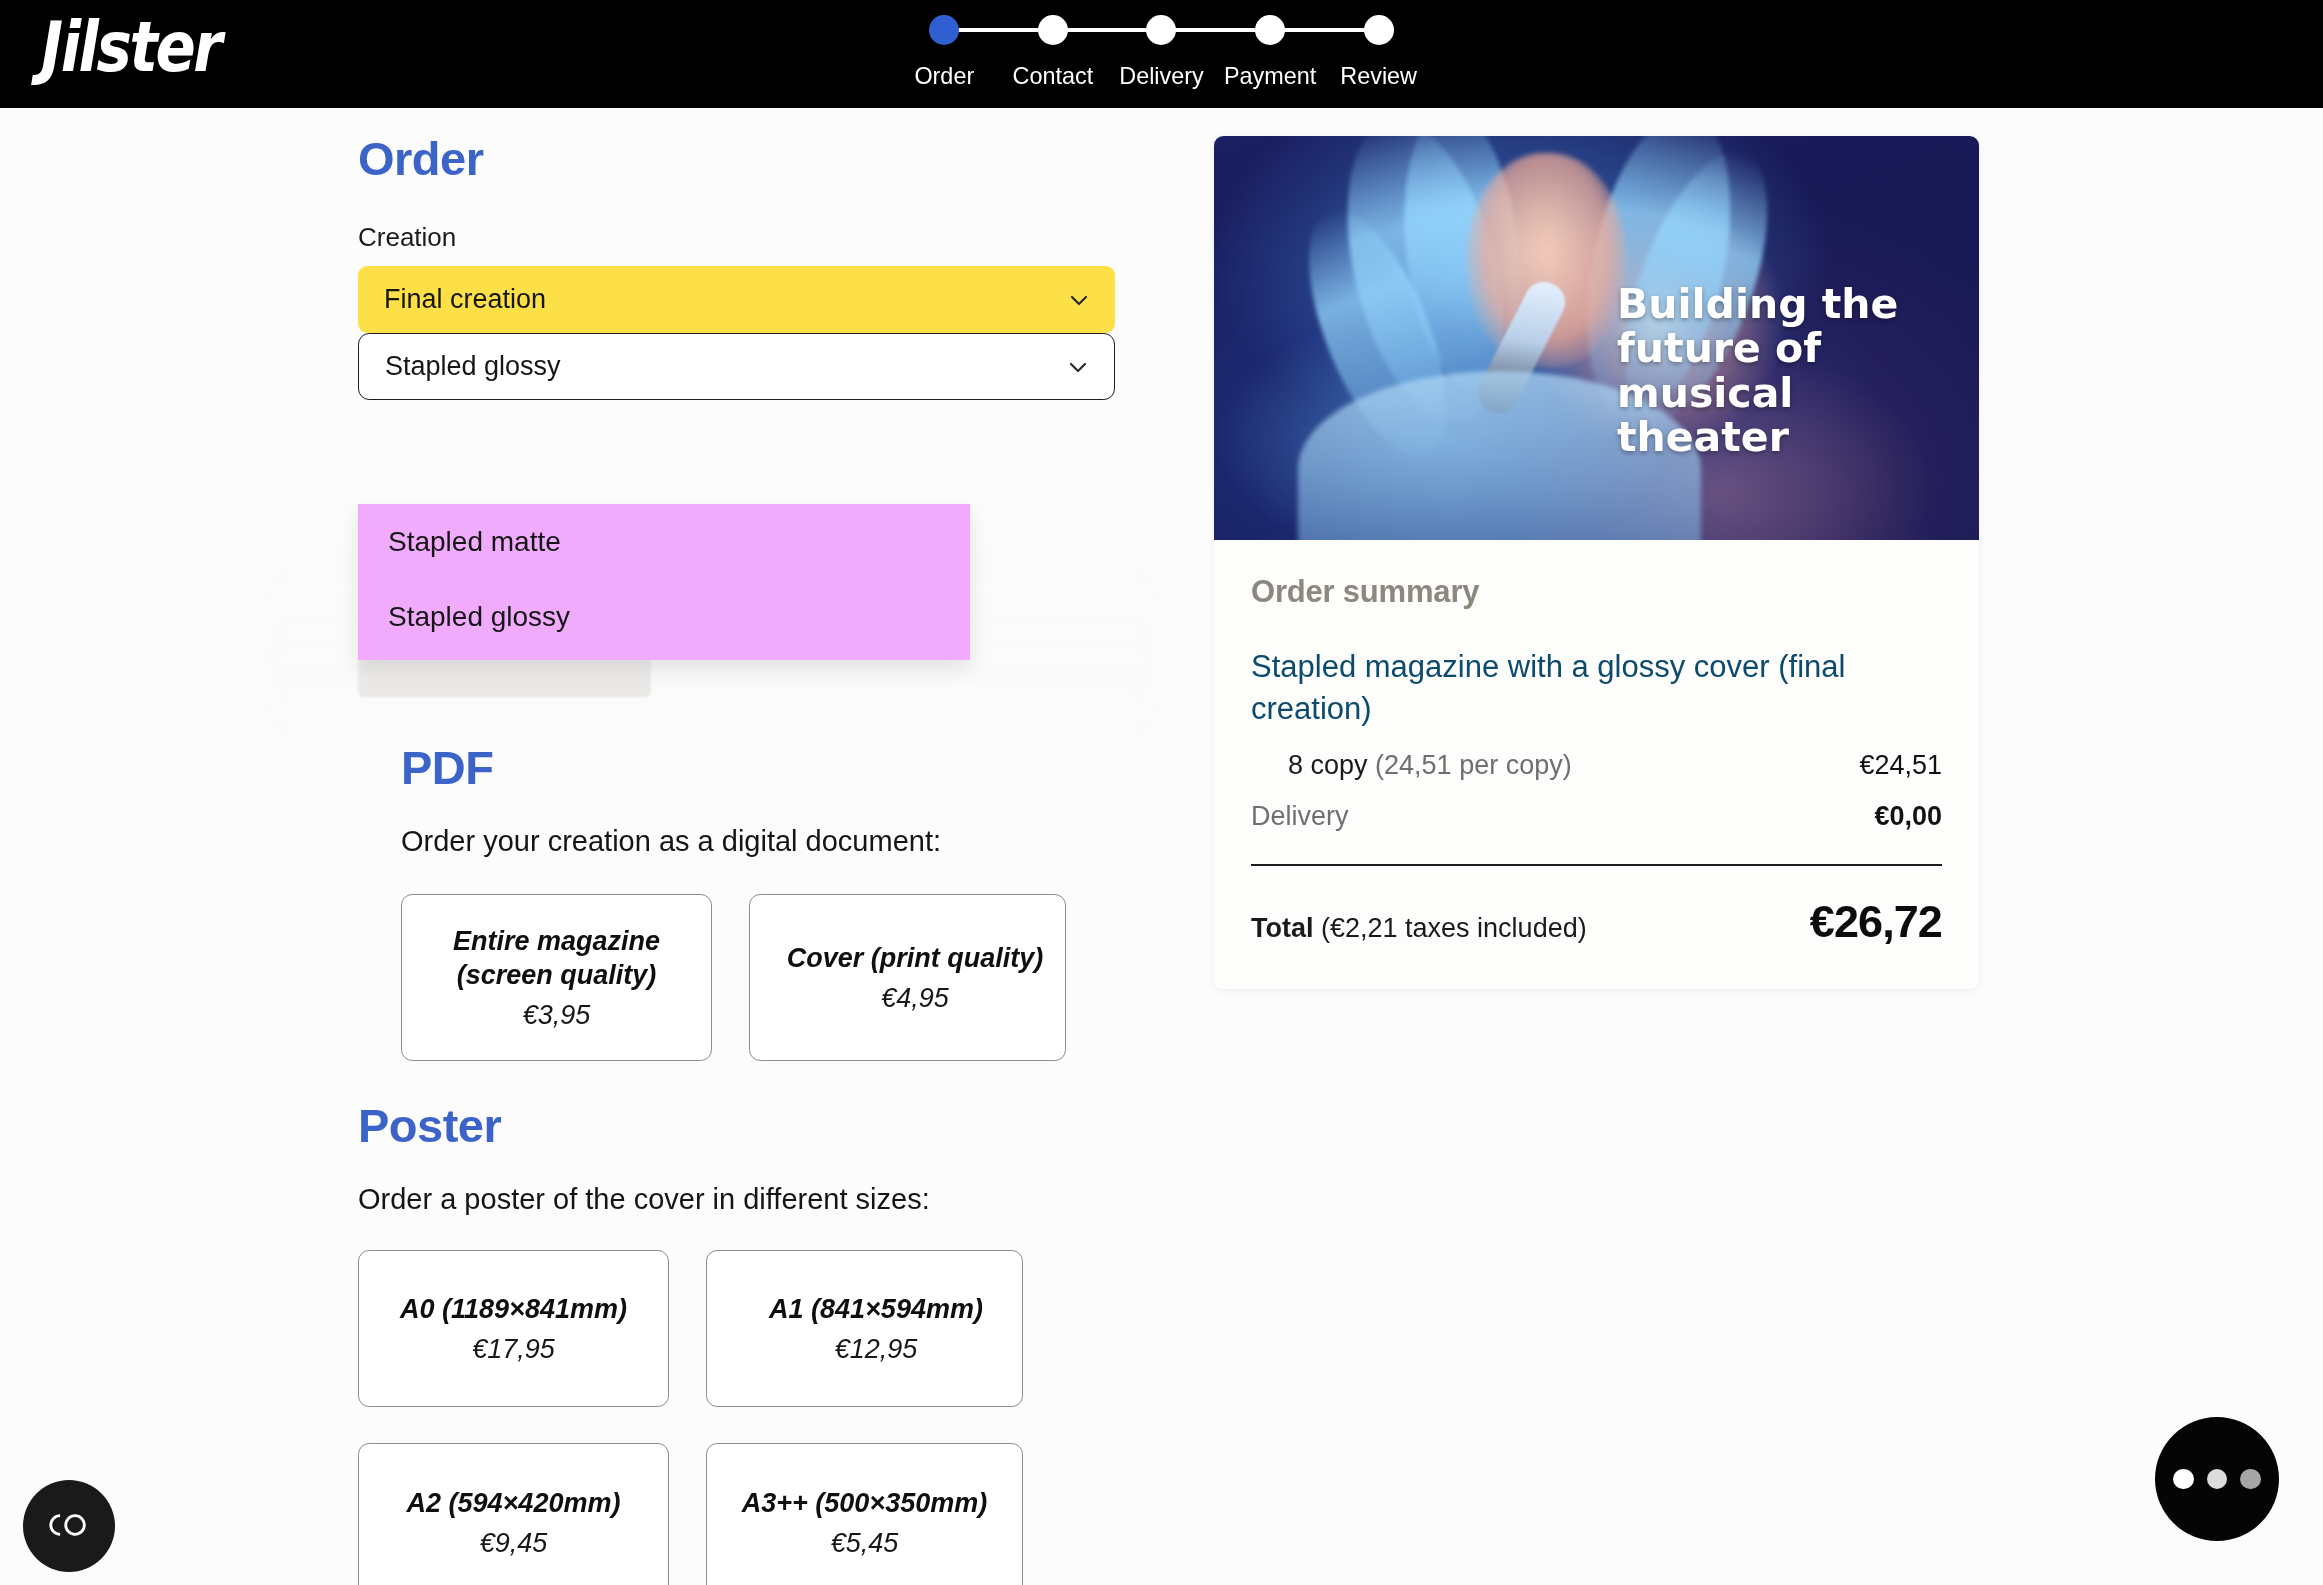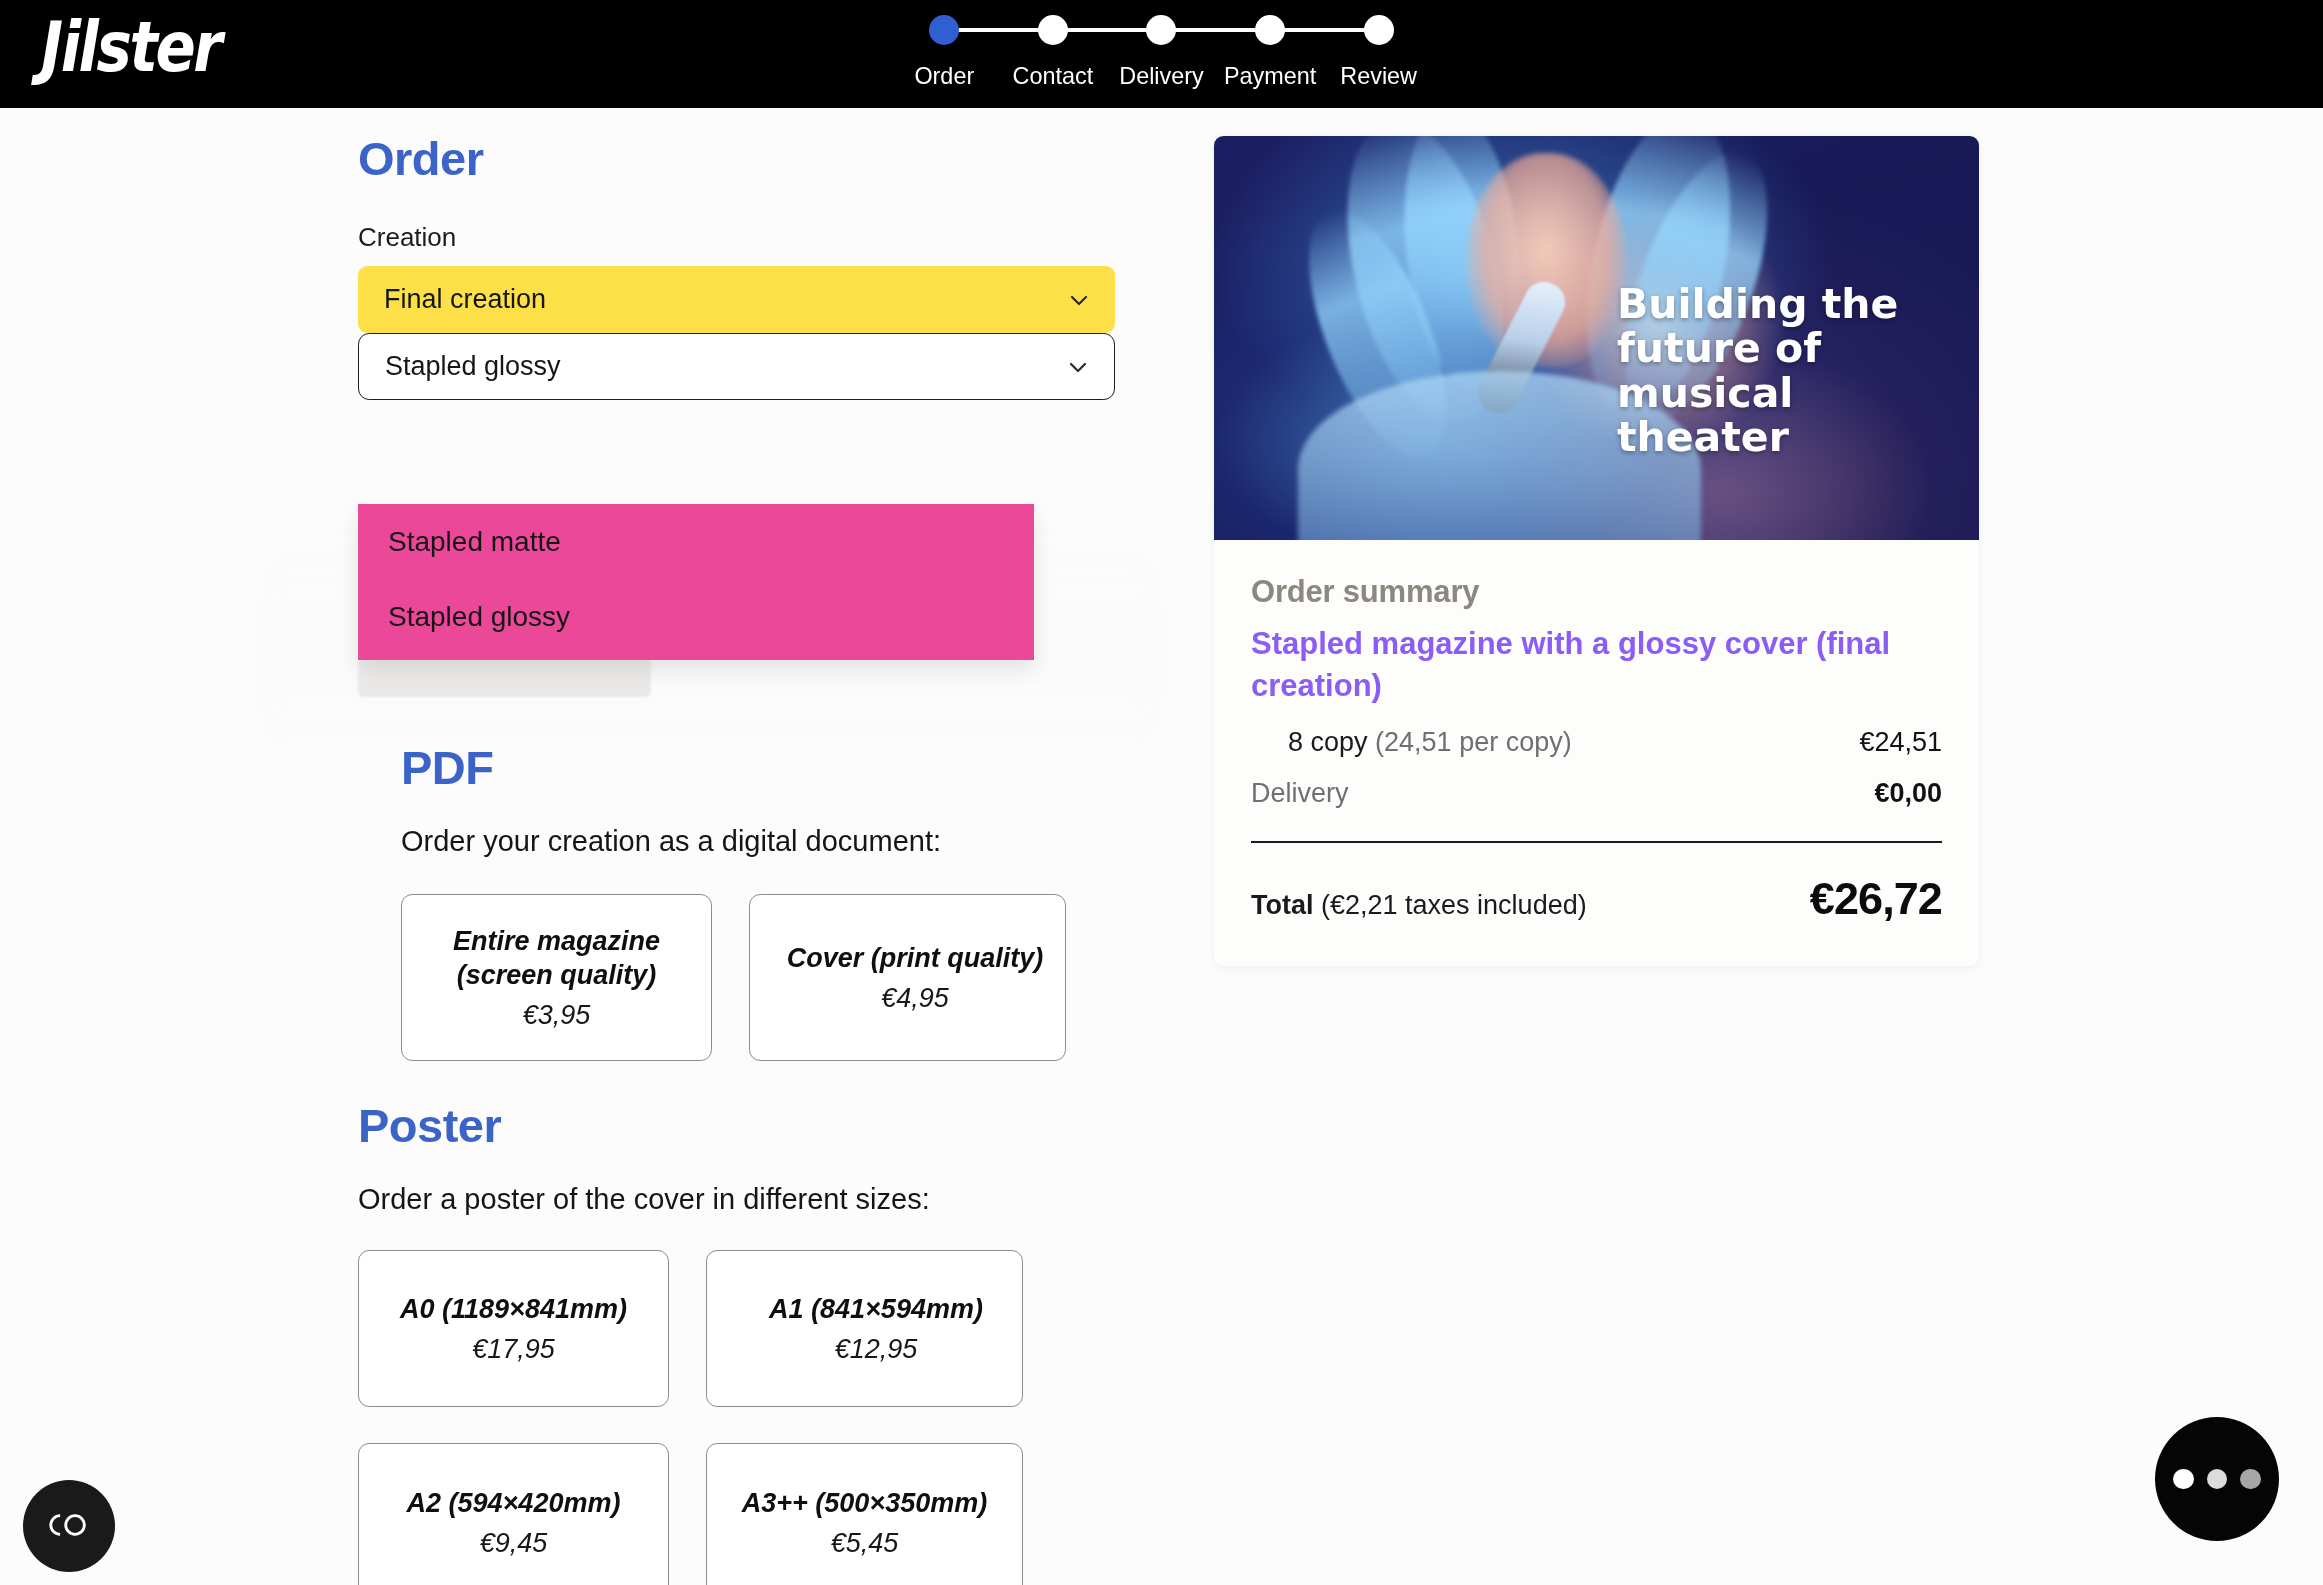--- a/index.html
+++ b/index.html
@@ -109,22 +109,22 @@
     width: 293px; height: 39px;
     background: #dedbd7;
     border-radius: 5.6px;
     filter: blur(1.1px);
     opacity: .9;
   }
 
   
   #dropdown-list {
     position: absolute; left: 358px; top: 504px;
-    width: 676px;
-    background: #ec4899;
+    width: 612px;
+    background: #f0abfc;
     box-shadow: 0 9.4px 20.6px rgba(0,0,0,.10);
     z-index: 30;
     padding-bottom: 5.6px;
   }
   .dd-option {
     height: 75px;
     display: flex; align-items: center;
     padding: 0 30px;
     font-size: 28px;
     color: #161616;
@@ -235,25 +235,24 @@
     text-shadow: 0 1.9px 5.6px rgba(0,0,0,.35);
   }
   #summary-body { padding: 34px 37px 41px 37px; }
   #summary-heading {
     color: #8c877f;
     font-size: 31px;
     font-weight: bold;
     letter-spacing: -0.2px;
   }
   #summary-desc {
-    margin-top: 13px;
+    margin-top: 36px;
     font-size: 31px;
-    color: #8b5cf6;
+    color: #0c4a6e;
     line-height: 1.34;
-    font-weight: bold;
   }
   .sum-row {
     display: flex; justify-content: space-between; align-items: baseline;
     margin-top: 20.6px;
     font-size: 27px;
     color: #1a1a1a;
   }
   #copies-row { padding-left: 37px; }
   .muted { color: #6f6f6f; }
   .sum-amount { color: #121212; }

